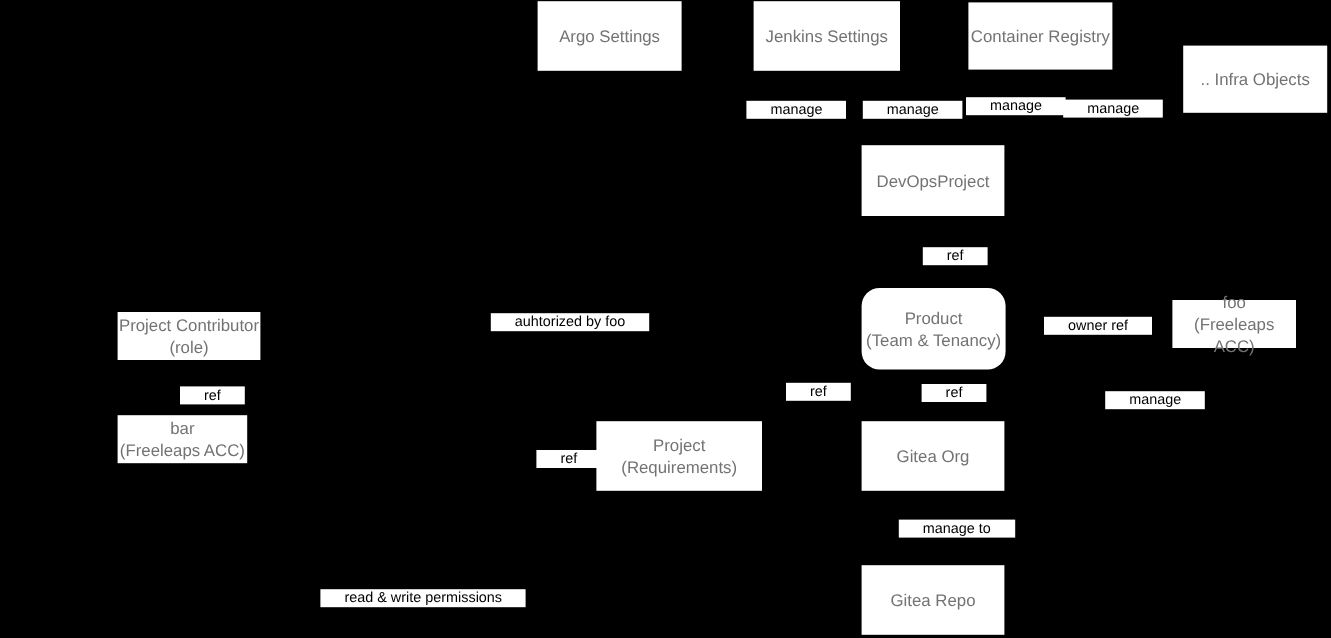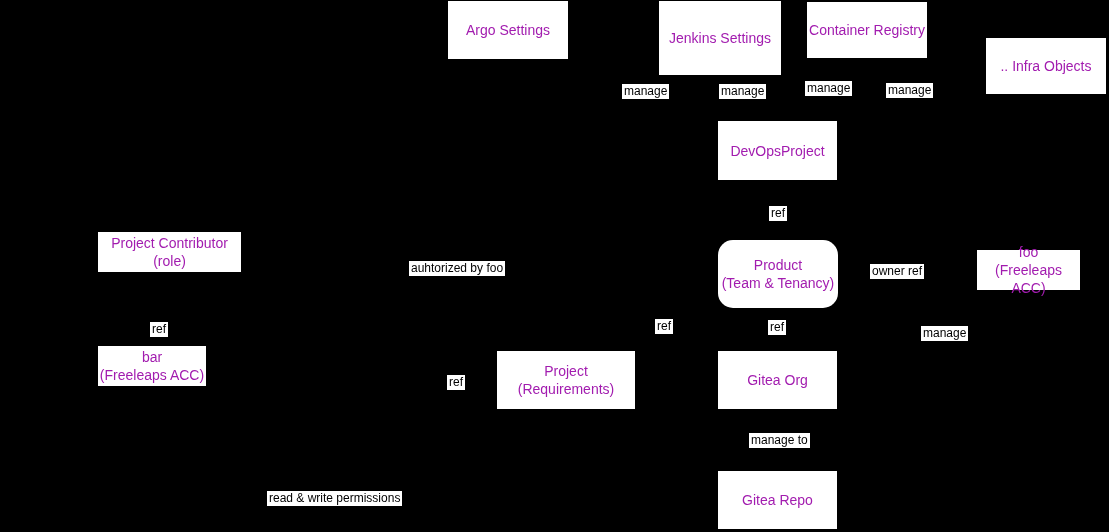--- a/index.html
+++ b/index.html
@@ -11,55 +11,55 @@
   .canvas {
     position: relative;
     width: 1109px;
     height: 532px;
     background: #000000;
     overflow: hidden;
   }
   .node {
     position: absolute;
     background: #ffffff;
-    color: #a21caf;
+    color: #737373;
     font-size: 14px;
     line-height: 18px;
     display: flex;
     align-items: center;
     justify-content: center;
     text-align: center;
     white-space: pre-line;
     box-sizing: border-box;
   }
   .edge-label {
     position: absolute;
     background: #ffffff;
     color: #000000;
     font-size: 12px;
     line-height: 13px;
-    padding: 1px 2px;
+    padding: 1px 20px;
     white-space: nowrap;
   }
 </style>
 </head>
 <body>
 
 <div class="canvas">
 
   <div class="node" style="left:448px; top:1px;   width:120px; height:58px;">Argo Settings</div>
-  <div class="node" style="left:628px; top:1px;   width:122px; height:74px;margin-left:31px;">Jenkins Settings</div>
+  <div class="node" style="left:628px; top:1px;   width:122px; height:58px;">Jenkins Settings</div>
   <div class="node" style="left:807px; top:2px;   width:120px; height:56px;">Container Registry</div>
   <div class="node" style="left:986px; top:2px;   width:120px; height:56px;margin-top:36px;">.. Infra Objects</div>
   <div class="node" style="left:718px; top:121px; width:119px; height:59px;">DevOpsProject</div>
   <div class="node" style="left:718px; top:240px; width:120px; height:68px;border-radius:15px;">Product
 (Team &amp; Tenancy)</div>
   <div class="node" style="left:977px; top:250px; width:103px; height:40px;">foo
 (Freeleaps ACC)</div>
-  <div class="node" style="left:98px;  top:232px; width:143px; height:40px;">Project Contributor
+  <div class="node" style="left:98px;  top:260px; width:119px; height:40px;">Project Contributor
 (role)</div>
   <div class="node" style="left:98px;  top:346px; width:108px; height:40px;">bar
 (Freeleaps ACC)</div>
   <div class="node" style="left:718px; top:351px; width:119px; height:58px;">Gitea Org</div>
   <div class="node" style="left:497px; top:351px; width:138px; height:58px;">Project
 (Requirements)</div>
   <div class="node" style="left:718px; top:471px; width:119px; height:58px;">Gitea Repo</div>
 
   <div class="edge-label" style="left:622px; top:84px;">manage</div>
   <div class="edge-label" style="left:719px; top:84px;">manage</div>

